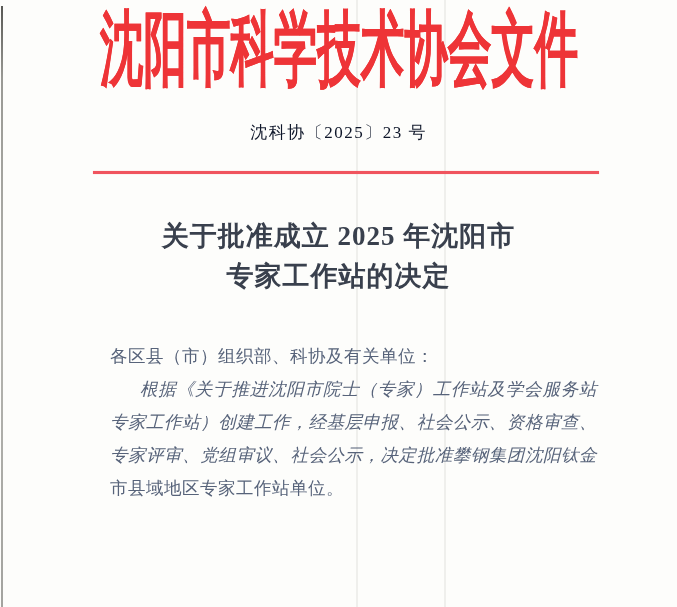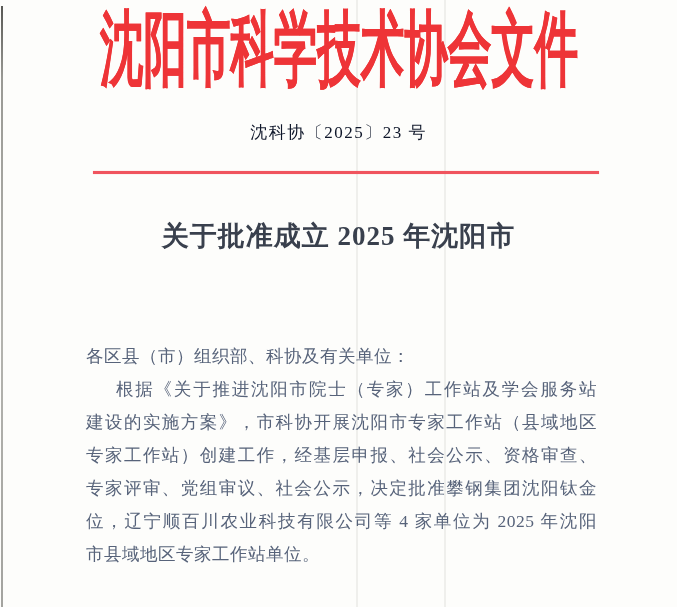--- a/index.html
+++ b/index.html
@@ -87,27 +87,29 @@
     top: 340px;
     width: 511px;
     font-size: 17.5px;
     color: #57637a;
     letter-spacing: 0.5px;
   }
   .line {
     height: 33px;
     line-height: 33px;
     white-space: nowrap;
+    margin-left: 24px;
   }
   .line.just {
     white-space: normal;
     text-align: justify;
     text-align-last: justify;
     text-justify: inter-character;
     letter-spacing: 0.5px;
+    font-style: italic;
   }
   .line.indent { padding-left: 30px; }
 </style>
 </head>
 <body>
 
 <div class="page">
 
   <div class="scan-edge"></div>
   <div class="streak s1"></div>
@@ -116,25 +118,24 @@
   <div class="masthead">
     <span class="masthead-text">沈阳市科学技术协会文件</span>
   </div>
 
   <div class="doc-number">沈科协〔2025〕23 号</div>
 
   <div class="red-divider"></div>
 
   <div class="doc-title">
     <div>关于批准成立 2025 年沈阳市</div>
+    <div>专家工作站的决定</div>
   </div>
 
   <div class="body-block">
     <div class="line">各区县（市）组织部、科协及有关单位：</div>
     <div class="line just indent">根据《关于推进沈阳市院士（专家）工作站及学会服务站</div>
-    <div class="line just">建设的实施方案》，市科协开展沈阳市专家工作站（县域地区</div>
     <div class="line just">专家工作站）创建工作，经基层申报、社会公示、资格审查、</div>
     <div class="line just">专家评审、党组审议、社会公示，决定批准攀钢集团沈阳钛金</div>
-    <div class="line just">位，辽宁顺百川农业科技有限公司等 4 家单位为 2025 年沈阳</div>
     <div class="line">市县域地区专家工作站单位。</div>
   </div>
 
 </div>
 
 </body></html>

